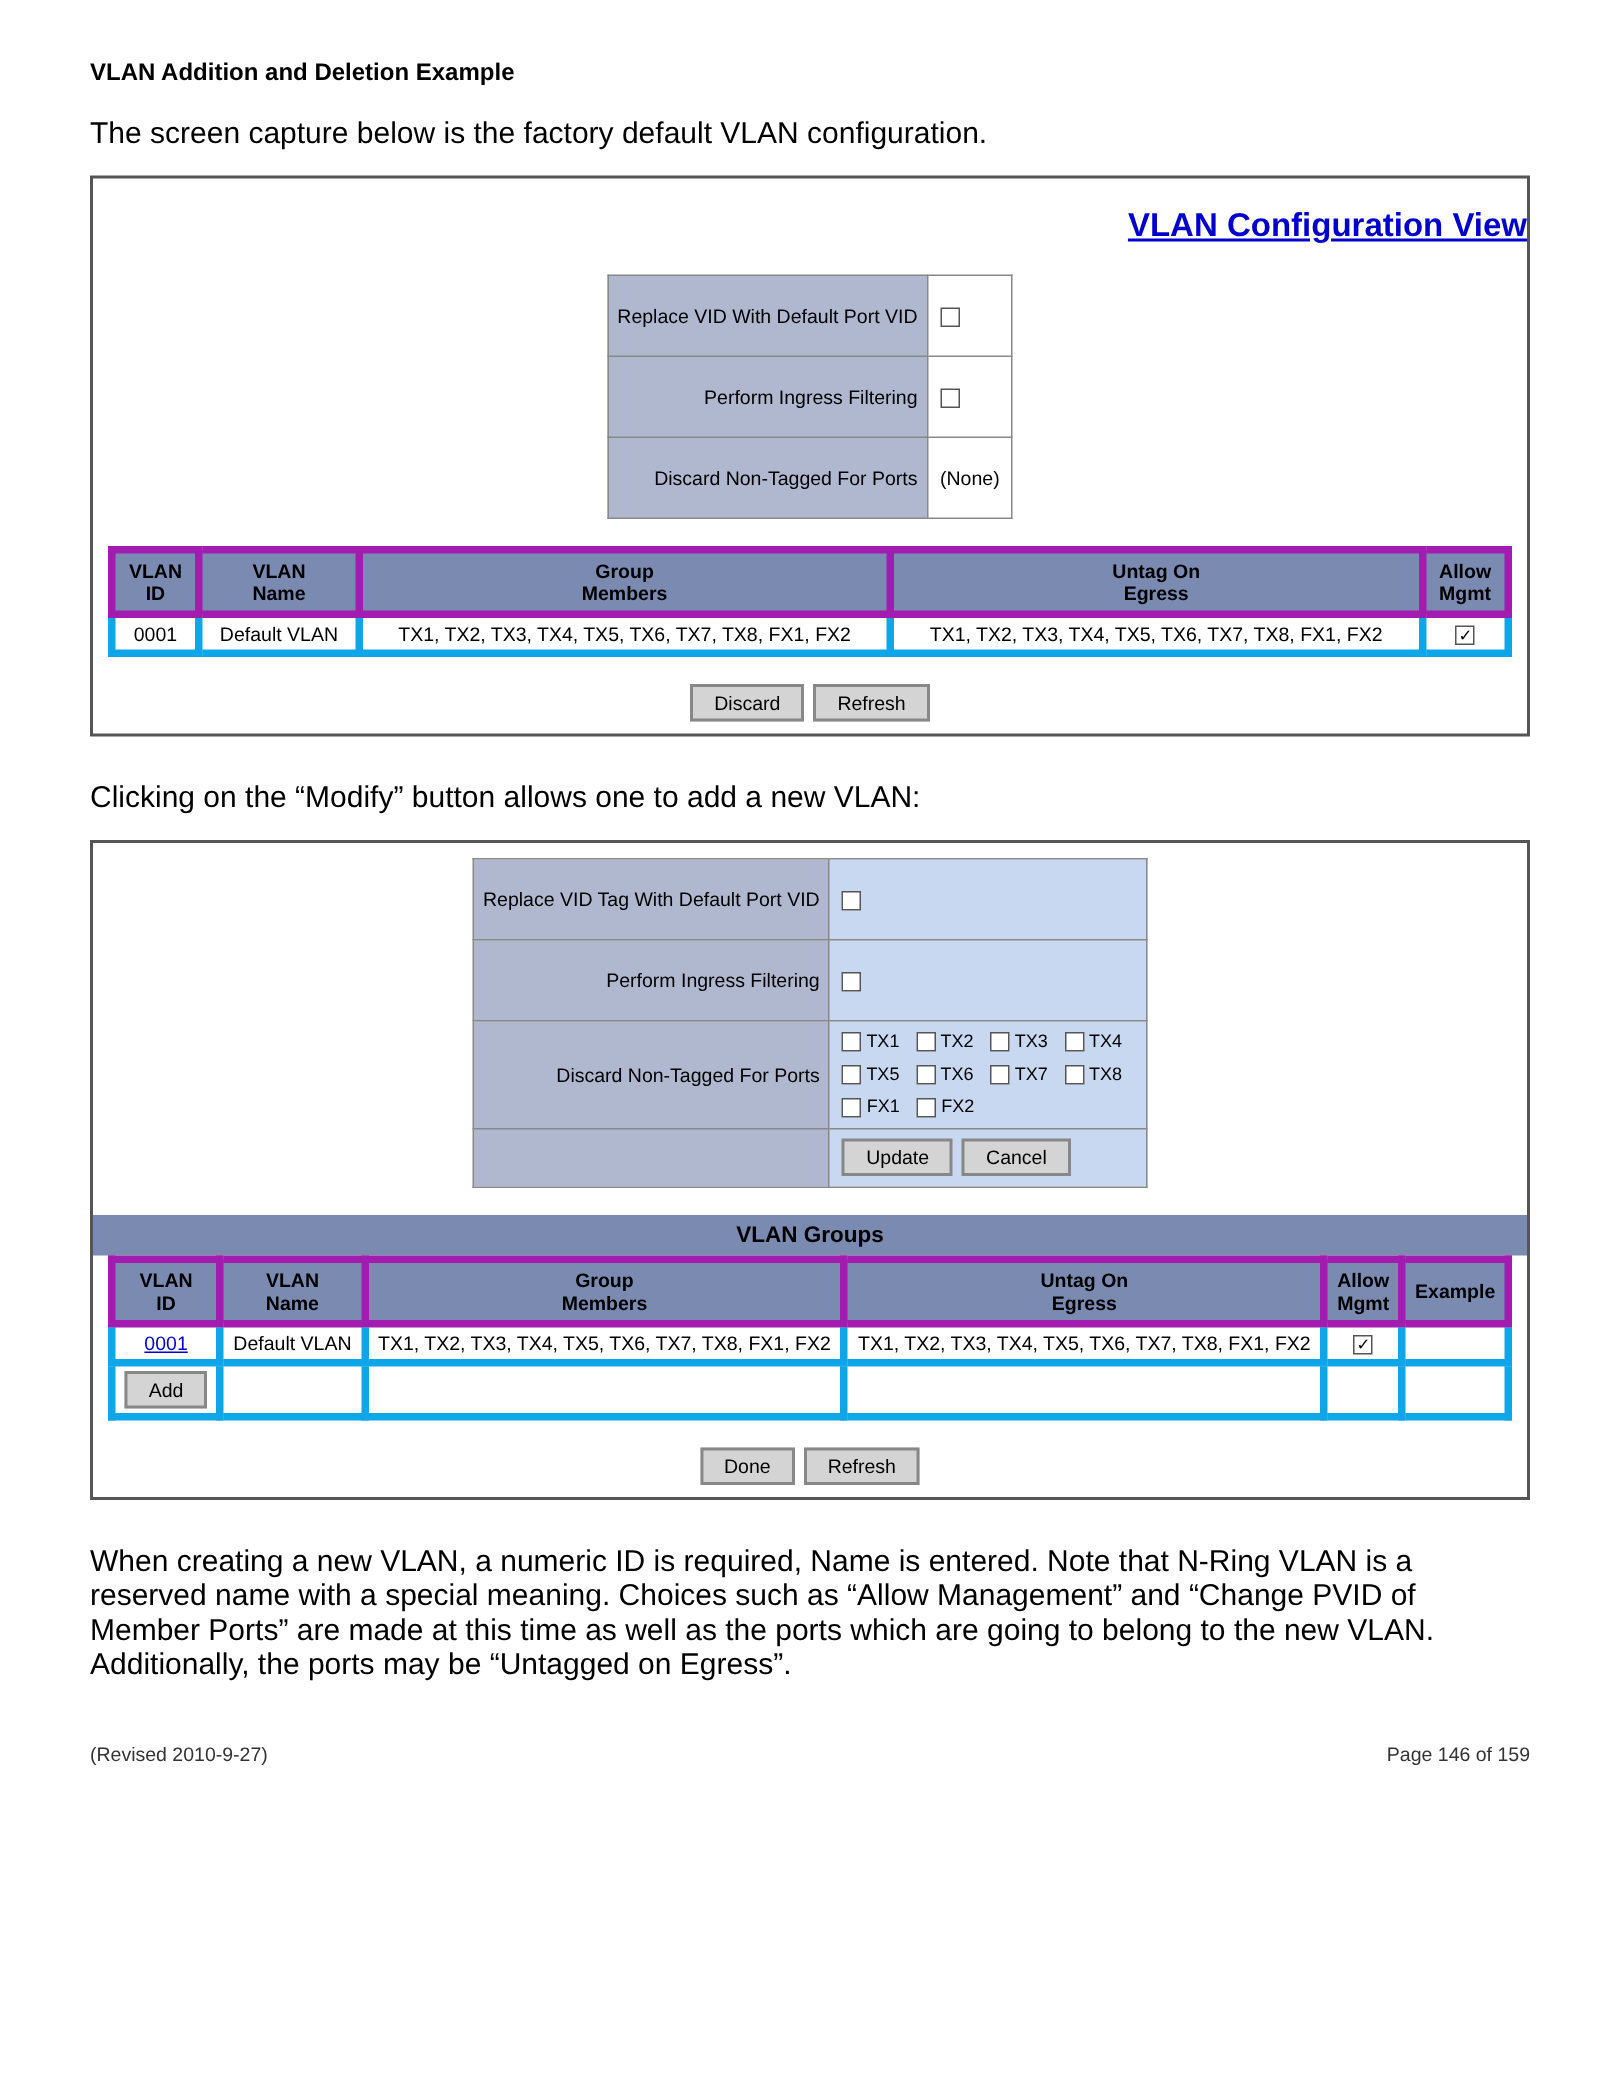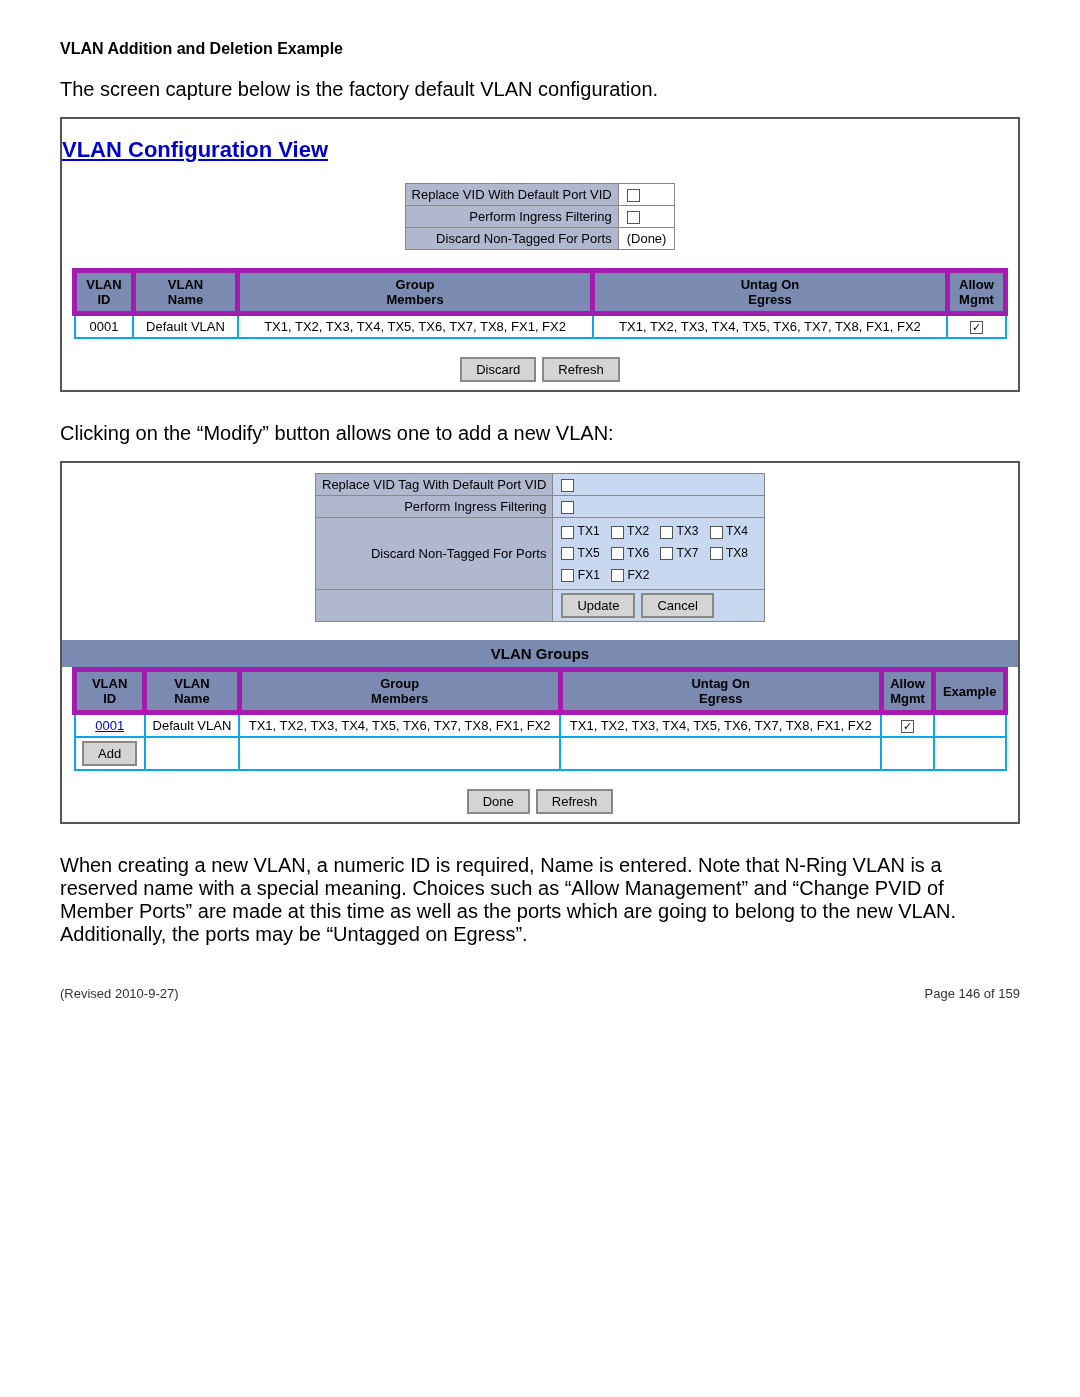--- a/index.html
+++ b/index.html
@@ -20,39 +20,39 @@
     p {
       margin-bottom: 16px;
       font-size: 20px;
     }
     .panel {
       border: 2px solid #555;
       margin-bottom: 30px;
       background: #fff;
     }
     .panel-title {
-      text-align: left;
+      text-align: right;
       font-size: 22px;
       font-weight: bold;
       color: #00c;
       text-decoration: underline;
       padding: 18px 0 10px 0;
     }
     .config-form {
       display: flex;
       flex-direction: column;
       align-items: center;
       margin: 10px 0;
     }
     .form-table {
       border-collapse: collapse;
       margin-bottom: 8px;
     }
     .form-table td {
-      padding: 3px 6px;
+      padding: 19px 6px;
       font-size: 13px;
     }
     .form-table td.label-cell {
       text-align: right;
       background: #b0b8d0;
       border: 1px solid #888;
       font-weight: normal;
       white-space: nowrap;
     }
     .form-table td.value-cell {
@@ -82,21 +82,21 @@
     }
     .vlan-table th {
       background: #7a8ab0;
       color: #000;
       border: 5px solid #a21caf;
       padding: 4px 6px;
       text-align: center;
       font-weight: bold;
     }
     .vlan-table td {
-      border: 2px solid #0ea5e9;
+      border: 5px solid #0ea5e9;
       padding: 3px 6px;
       text-align: center;
       vertical-align: middle;
     }
     .vlan-table tr.data-row td {
       background: #fff;
     }
     .vlan-table tr.add-row td {
       background: #fff;
     }
@@ -167,21 +167,21 @@
         </td>
       </tr>
       <tr>
         <td class="label-cell">Perform Ingress Filtering</td>
         <td class="value-cell">
           <span class="checkbox-mock"></span>
         </td>
       </tr>
       <tr>
         <td class="label-cell">Discard Non-Tagged For Ports</td>
-        <td class="value-cell">(Done)</td>
+        <td class="value-cell">(None)</td>
       </tr>
     </tbody>
       </table>
   </div>
 
   <table class="vlan-table">
     <thead>
       <tr>
         <th>VLAN<br>ID</th>
         <th>VLAN<br>Name</th>

